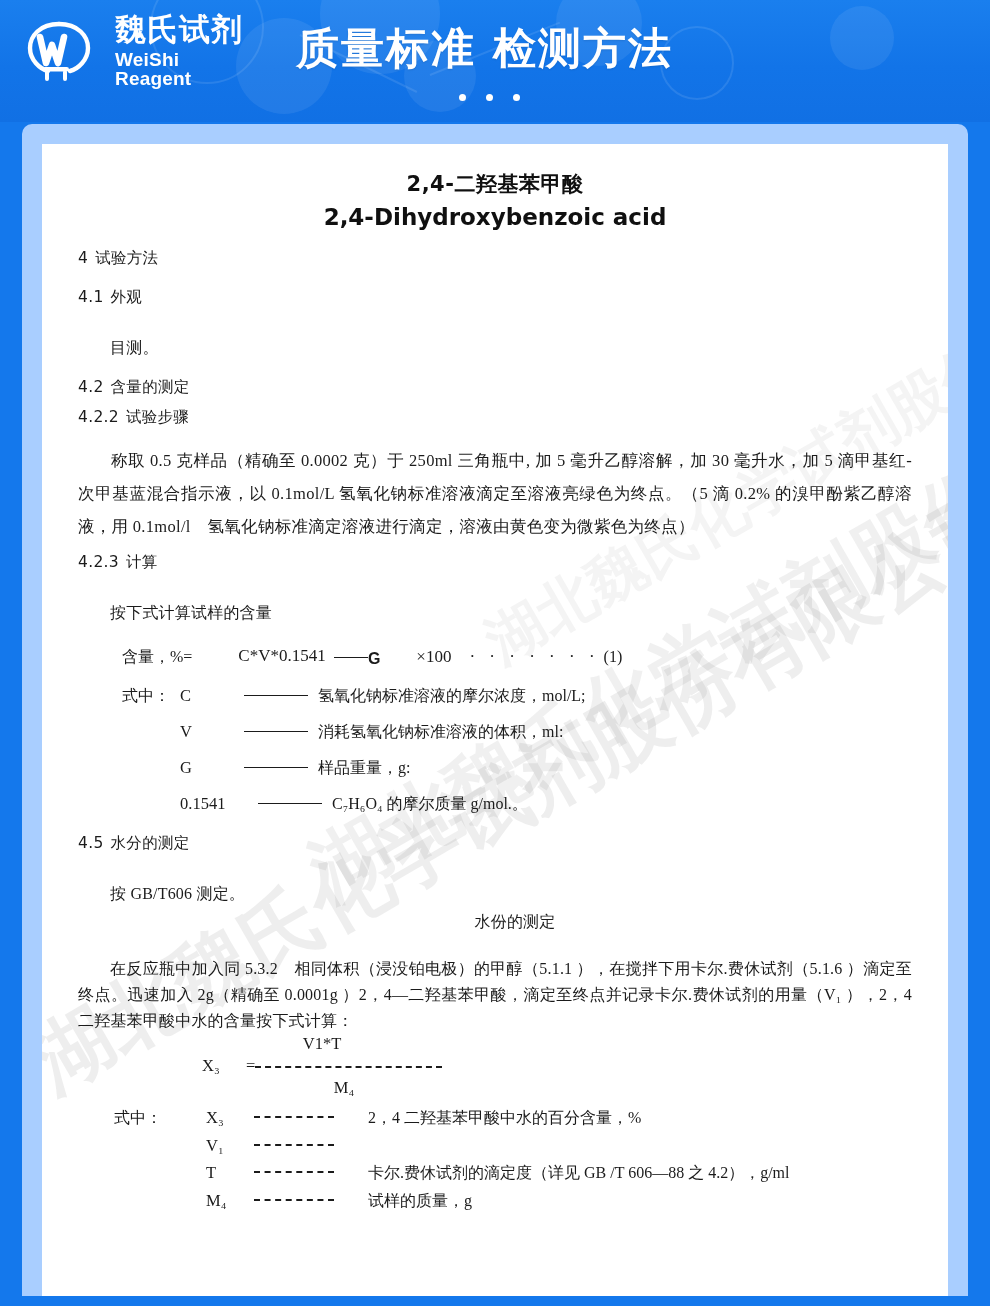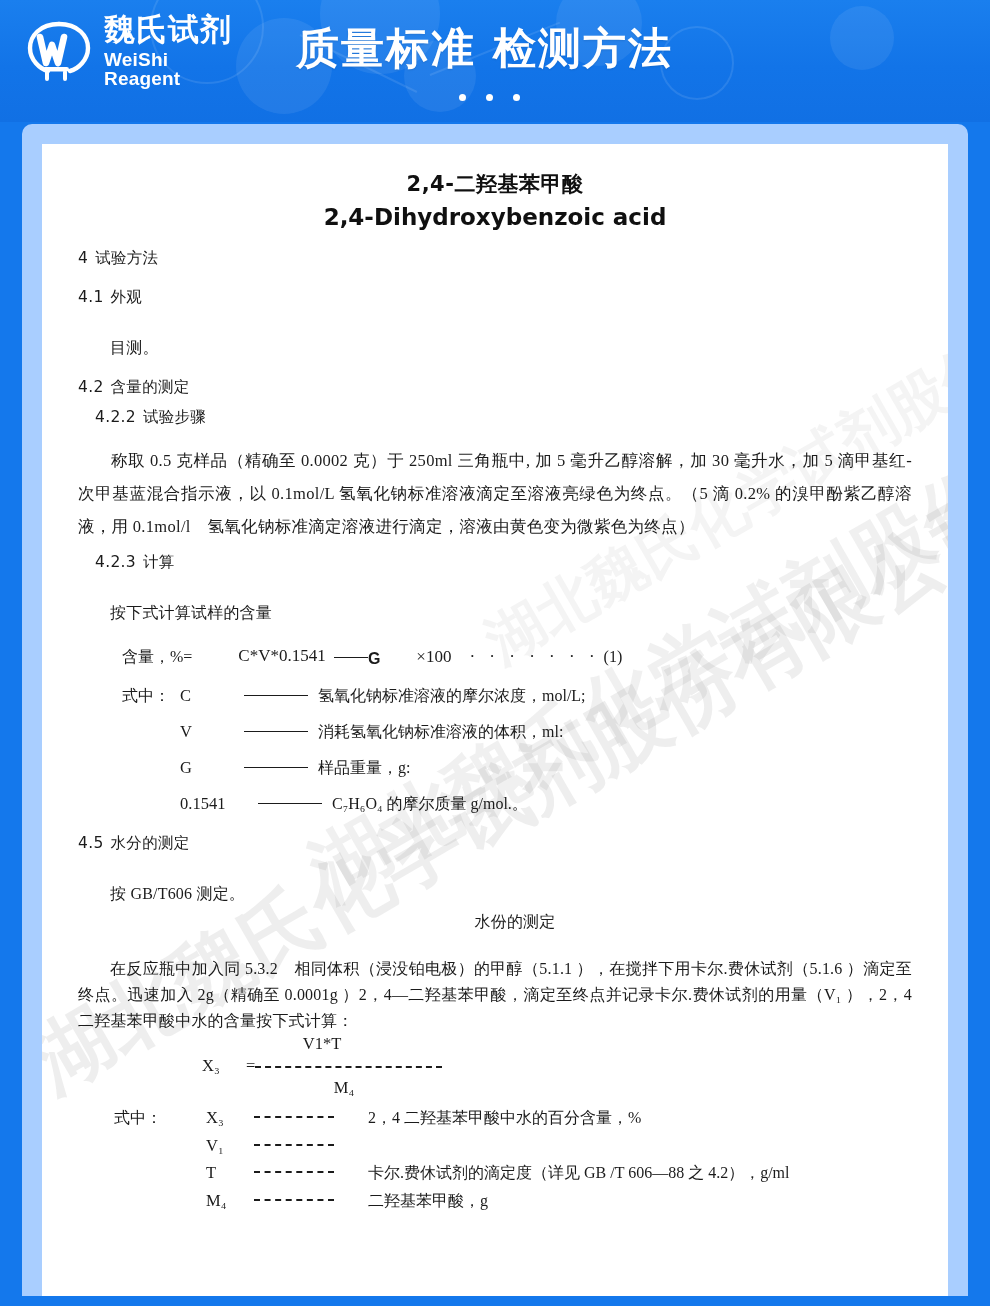--- a/index.html
+++ b/index.html
@@ -44,21 +44,21 @@
     transform-origin: left center;
   }
 
   
   .logo {
     position: absolute;
     left: 26px; top: 14px;
     width: 222px; height: 76px;
     display: flex;
     align-items: center;
-    gap: 12px;
+    gap: 23px;
   }
   .logo-mark {
     position: relative;
     width: 66px; height: 66px;
     flex: 0 0 66px;
   }
   .logo-mark svg { display:block; }
   .logo-text {
     display: flex;
     flex-direction: column;
@@ -181,21 +181,21 @@
     margin-top: 6px;
   }
 
   .h-sec {
     font-family: "DejaVu Sans", "Liberation Sans", sans-serif;
     font-size: 15.5px;
     color: #1b1b1b;
     margin-top: 18px;
     letter-spacing: 0.3px;
   }
-  .h-sec.tight { margin-top: 9px; margin-left: 17px; }
+  .h-sec.tight { margin-top: 9px; }
   .h-sec .num { margin-right: 7px; }
 
   .p-ind {
     font-size: 16px;
     color: #1b1b1b;
     margin-top: 28px;
     text-indent: 2em;
     line-height: 1.45;
     letter-spacing: 0.2px;
   }
@@ -481,21 +481,21 @@
           <div class="def2-row">
             <span class="def2-lead"></span>
             <span class="def2-sym">T</span>
             <span class="def2-dash"></span>
             <span class="def2-txt">卡尔.费休试剂的滴定度（详见 GB /T 606—88 之 4.2），g/ml</span>
           </div>
           <div class="def2-row">
             <span class="def2-lead"></span>
             <span class="def2-sym">M₄</span>
             <span class="def2-dash"></span>
-            <span class="def2-txt">二羟基苯甲酸，g</span>
+            <span class="def2-txt">试样的质量，g</span>
           </div>
         </div>
 
 
       </div>
     </div>
   </div>
 
 </div>
 

